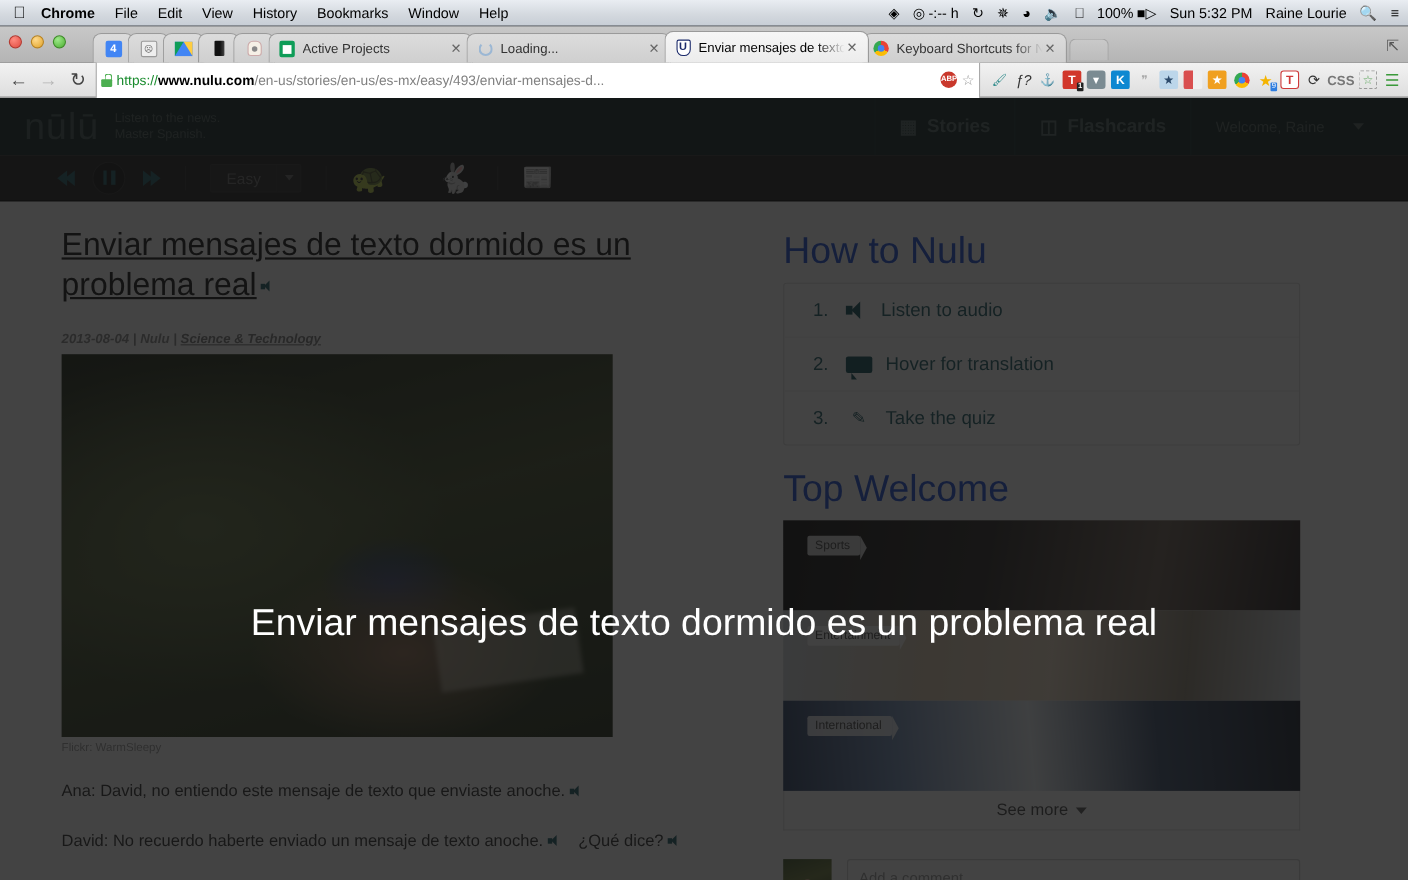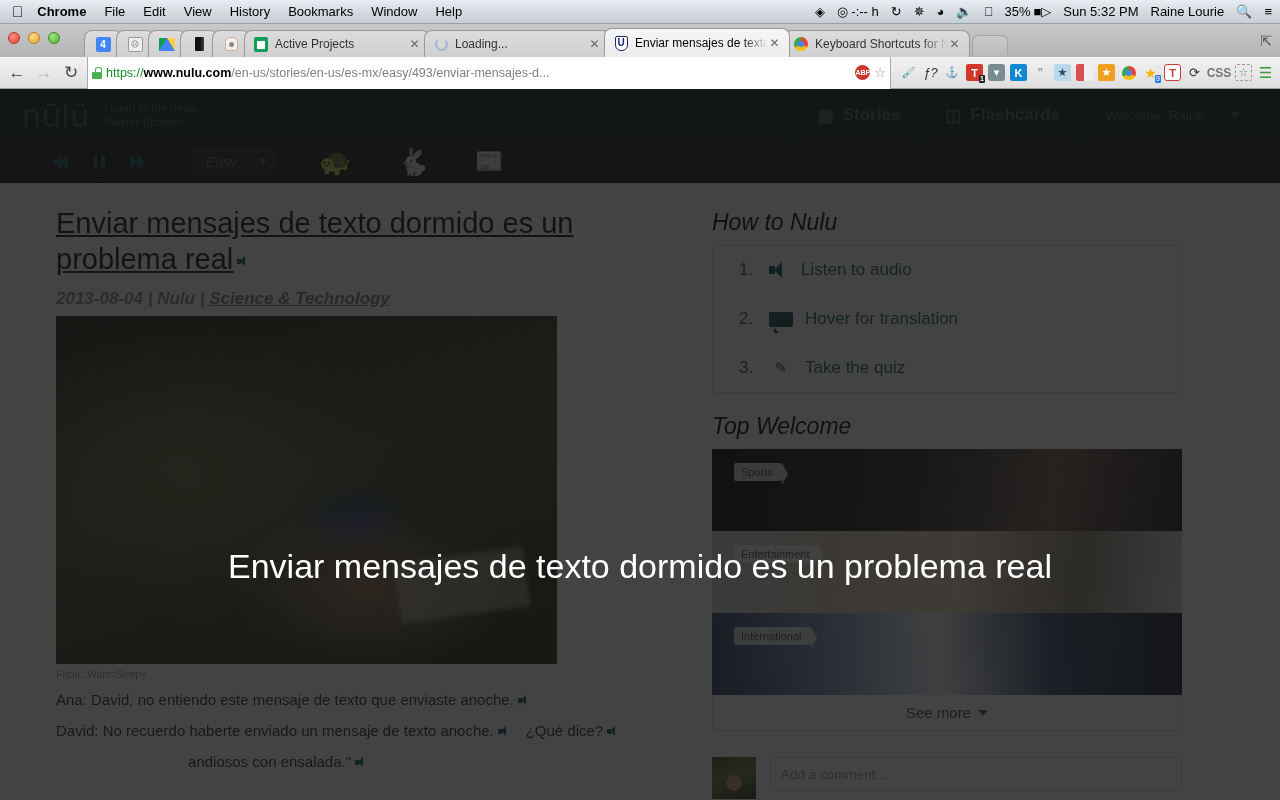--- a/index.html
+++ b/index.html
@@ -131,38 +131,38 @@
   #level { height:26px; background:#232323; border:1px solid #2e2e2e; border-radius:2px; display:flex; align-items:stretch; }
   #level .lv { padding:0 14px; display:flex; align-items:center; font-size:14px; color:#6b6b6b; }
   #level .dd { width:22px; border-left:1px solid #2e2e2e; display:flex; align-items:center; justify-content:center; }
   #level .dd .caret{width:0;height:0;border-left:4px solid transparent;border-right:4px solid transparent;border-top:5px solid #666;}
 
   
   #content { display:flex; padding:22px 38px 0 56px; gap:40px; }
   #main-col { width:616px; }
   h1#art-title { font-size:29px; font-weight:normal; line-height:36px; color:#111; text-decoration:underline; }
   h1#art-title .spk { display:inline-block; vertical-align:2px; margin-left:4px; }
-  #meta { font-size:17px; color:#888; font-weight:bold; margin-top:12px; font-style:italic; }
+  #meta { font-size:12px; color:#888; font-weight:bold; margin-top:24px; font-style:italic; }
   #meta a { color:#7a7a7a; text-decoration:underline; }
   #hero { width:501px; height:348px; margin-top:7px; position:relative; overflow:hidden;
           background:
             radial-gradient(ellipse 200px 120px at 62% 78%, #8d6a4e 0%, rgba(141,106,78,0) 70%),
             radial-gradient(ellipse 90px 60px at 60% 60%, #2a3f7a 0%, rgba(42,63,122,0) 72%),
             radial-gradient(ellipse 300px 200px at 25% 45%, #5b6b3e 0%, rgba(91,107,62,0) 75%),
             linear-gradient(165deg,#1a2312 0%,#3e4a28 45%,#202a16 100%); }
   #hero .sheet { position:absolute; right:6%; bottom:14%; width:130px; height:60px; background:rgba(210,205,190,.5); transform:rotate(-8deg); filter:blur(2px); }
   #credit { font-size:10.5px; color:#9a9a9a; margin-top:4px; }
-  .para { font-size:15px; line-height:22px; color:#2b2b2b; margin-top:9px; }
+  .para { font-size:15px; line-height:22px; color:#2b2b2b; margin-top:23px; }
   .spk { width:11px; height:11px; display:inline-block; position:relative; vertical-align:-1px; }
   .spk:before{content:"";position:absolute;left:0;top:3px;width:4px;height:5px;background:#1d5a63;}
   .spk:after{content:"";position:absolute;left:3px;top:0;width:0;height:0;border-top:5.5px solid transparent;border-bottom:5.5px solid transparent;border-right:5px solid #1d5a63;}
 
   
   #side-col { width:470px; padding-top:4px; }
-  .side-h { font-size:23px; font-weight:normal; color:#000000; margin-bottom:9px;font-style:italic; }
+  .side-h { font-size:34px; font-weight:normal; color:#1d4ed8; margin-bottom:9px; }
   #howto { border:1px solid #dcdcdc; border-radius:3px; }
   .ht-row { display:flex; align-items:center; gap:12px; padding:14px 26px; font-size:17px; color:#1d5a63; border-bottom:1px solid #eee; }
   .ht-row:last-child { border-bottom:none; }
   .ht-num { color:#1d5a63; width:18px; }
   .ic-audio { width:20px;height:16px;position:relative; }
   .ic-audio:before{content:"";position:absolute;left:0;top:4px;width:6px;height:8px;background:#0d4b55;}
   .ic-audio:after{content:"";position:absolute;left:5px;top:0;width:0;height:0;border-top:8px solid transparent;border-bottom:8px solid transparent;border-right:8px solid #0d4b55;}
   .ic-bubble { width:24px;height:15px;background:#0d4b55;border-radius:2px;position:relative; }
   .ic-bubble:after{content:"";position:absolute;left:5px;top:15px;width:0;height:0;border-left:5px solid #0d4b55;border-top:6px solid transparent;}
   .ic-quiz { width:24px;height:18px;color:#0d4b55;font-size:15px;display:flex;align-items:center;justify-content:center;transform:rotate(-4deg); }
@@ -222,21 +222,21 @@
     <span class="it">
       <span>◎</span>
       <span>-:-- h</span>
     </span>
     <span class="it">↻</span>
     <span class="it">✵</span>
     <span class="it">◕</span>
     <span class="it">🔈</span>
     <span class="it">⎕</span>
     <span class="it">
-      <span>35%</span>
+      <span>100%</span>
       <span>■▷</span>
     </span>
     <span class="it">Sun 5:32 PM</span>
     <span class="it">Raine Lourie</span>
     <span class="it">🔍</span>
     <span class="it">≡</span>
   </div>
 </div>
 
 <div id="chrome-win">

